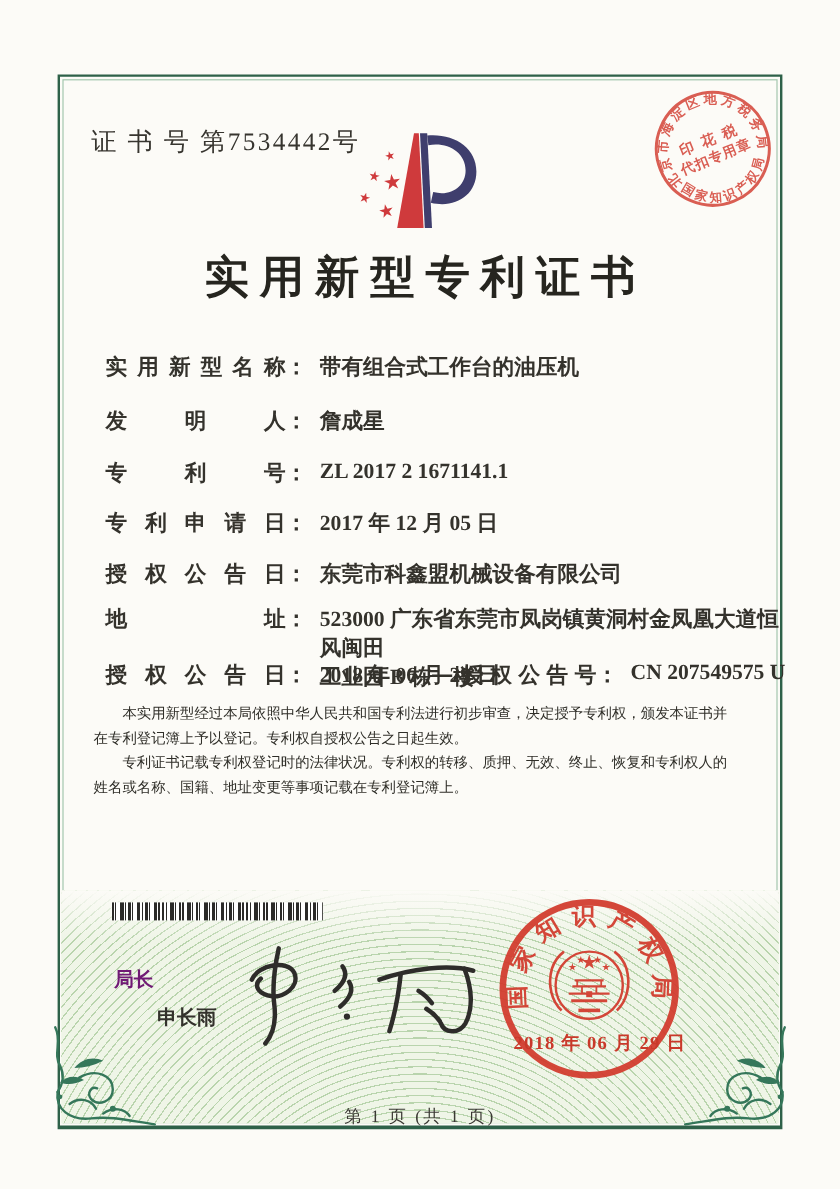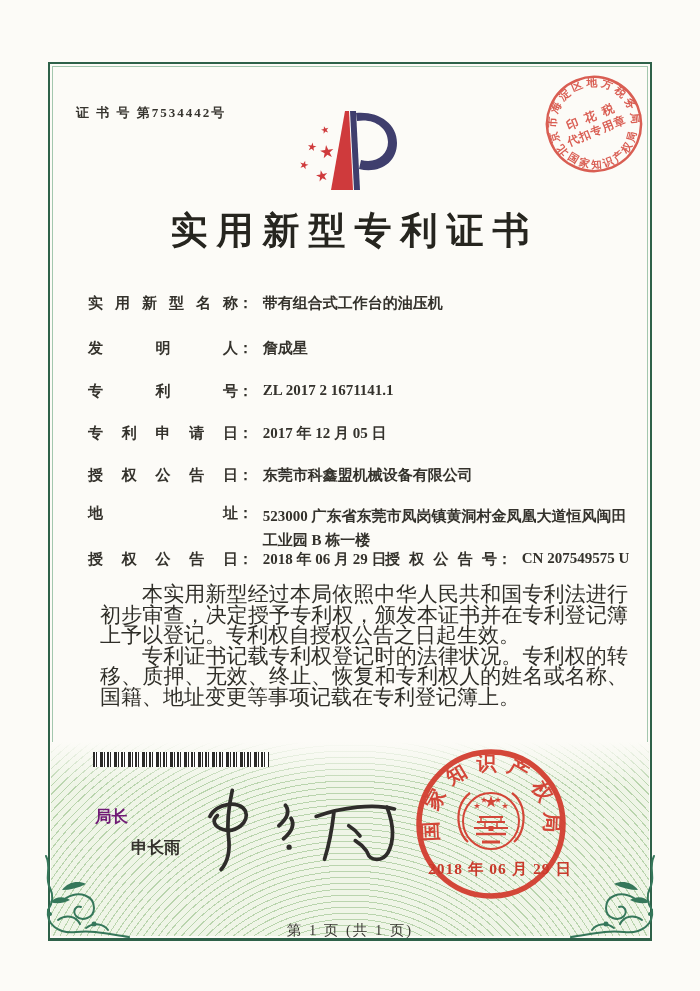--- a/index.html
+++ b/index.html
@@ -24,45 +24,45 @@
   }
   .guilloche::before{
     content:"";position:absolute;left:0;right:0;top:0;height:42px;
     background:linear-gradient(to bottom,#fcfbf7,rgba(252,251,247,0));
   }
   .corner{position:absolute;z-index:2;width:95px;height:88px;}
   .corner.bl{left:36px;top:854px;}
   .corner.br{right:36px;top:854px;transform:scaleX(-1);}
   .cert-no{
     position:absolute;left:76px;top:104px;z-index:3;
-    font-size:13px;letter-spacing:2px;font-weight:700;color:#37352f;
+    font-size:21px;letter-spacing:2px;font-weight:400;color:#37352f;
   }
   .logo{position:absolute;left:296px;top:110px;width:106px;height:84px;z-index:3;}
   .tax-stamp{
     position:absolute;left:538px;top:68px;width:112px;height:112px;z-index:4;
     transform:rotate(-22deg);opacity:.88;
   }
   .title{
     position:absolute;left:0;right:0;top:206px;z-index:3;
     text-align:center;font-size:37px;font-weight:700;color:#26251f;
     letter-spacing:9px;text-indent:9px;
   }
-  .field-row{position:absolute;left:88px;z-index:3;font-size:15px;font-weight:600;color:#34322c;white-space:nowrap;}
+  .field-row{position:absolute;left:88px;z-index:3;font-size:18px;font-weight:600;color:#34322c;white-space:nowrap;}
   .f-label{
     display:inline-block;width:150px;vertical-align:top;
     text-align:justify;text-align-last:justify;text-justify:inter-ideograph;
   }
   .f-label.narrow{width:112px;}
   .f-colon{display:inline-block;vertical-align:top;}
   .f-value{display:inline-block;vertical-align:top;margin-left:6px;white-space:normal;}
   .addr-lines{width:398px;line-height:24px;}
   .grant-no{position:absolute;left:297px;top:0;}
   .body-text{
-    position:absolute;left:100px;top:584px;width:528px;z-index:3;
-    font-size:21px;line-height:20.5px;text-align:justify;text-justify:inter-ideograph;
+    position:absolute;left:78px;top:584px;width:528px;z-index:3;
+    font-size:12px;line-height:20.5px;text-align:justify;text-justify:inter-ideograph;
     color:#2f2e28;
   }
   .body-text p{margin:0;text-indent:2em;}
   .barcode{
     position:absolute;left:93px;top:752px;width:176px;height:15px;z-index:3;
     background:repeating-linear-gradient(90deg,#2b2a28 0 2px,#fff 2px 3px,#2b2a28 3px 4px,#fff 4px 7px,#2b2a28 7px 10px,#fff 10px 11px,#2b2a28 11px 12px,#fff 12px 14px);
   }
   .director-title{position:absolute;left:95px;top:806px;z-index:3;font-size:16.5px;font-weight:600;color:#701a75;}
   .director-name{position:absolute;left:95px;top:837px;z-index:3;font-size:16.5px;font-weight:600;color:#33312c;padding-left:36px;}
   .signature{position:absolute;left:195px;top:784px;width:205px;height:90px;z-index:4;}

